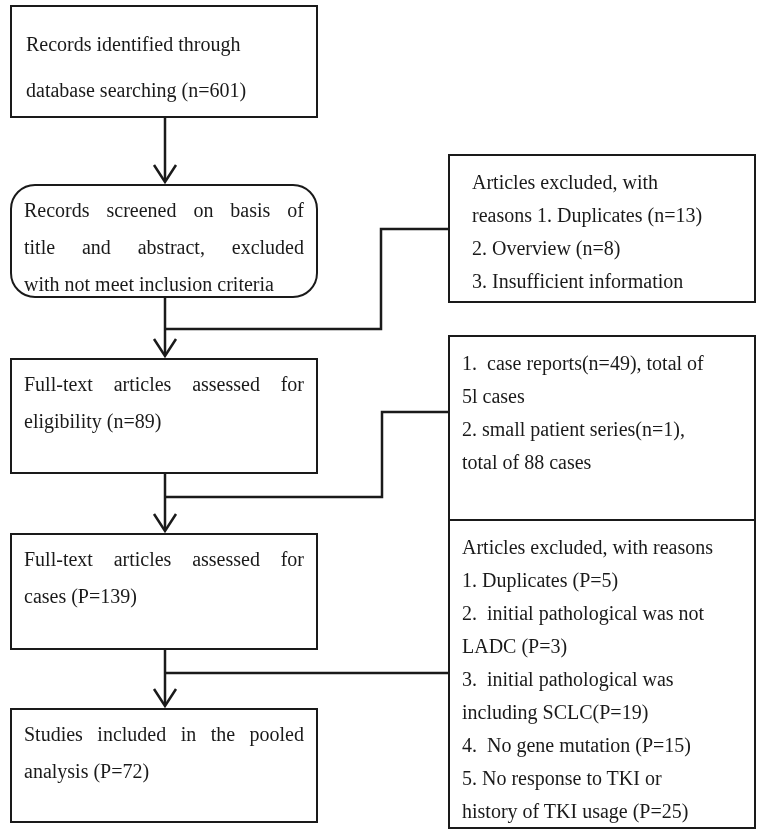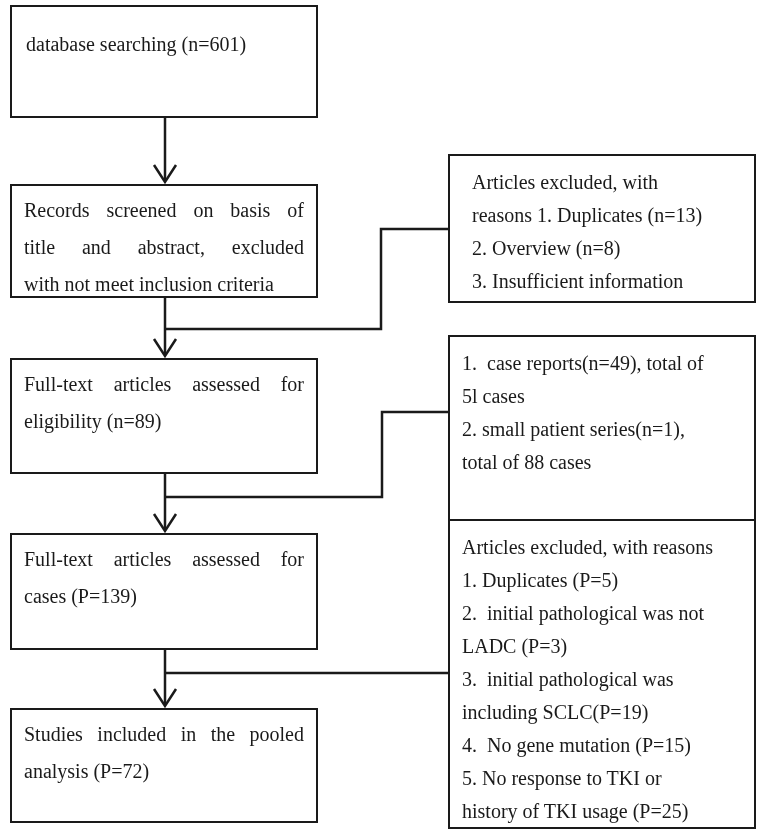--- a/index.html
+++ b/index.html
@@ -41,24 +41,25 @@
       <path d="M165 497 H382 V412 H448"></path>
 
       <path d="M165 650 V704"></path>
       <path d="M154 689 L165 706 L176 689"></path>
 
       <path d="M165 673 H450"></path>
     </g>
   </svg>
 
   <div class="box first-box" style="left:10px; top:5px; width:308px; height:113px;">
+    <div class="bline">Records identified through</div>
     <div class="bline">database searching (n=601)</div>
   </div>
 
-  <div class="box left-box" style="left:10px; top:184px; width:308px; height:114px;">
+  <div class="box left-box" style="left:10px; top:184px; width:308px; height:114px;border-radius:25px;">
     <div class="bline stretch">Records screened on basis of</div>
     <div class="bline stretch">title and abstract, excluded</div>
     <div class="bline">with not meet inclusion criteria</div>
   </div>
 
   <div class="box left-box" style="left:10px; top:358px; width:308px; height:116px;">
     <div class="bline stretch">Full-text articles assessed for</div>
     <div class="bline">eligibility (n=89)</div>
   </div>
 

